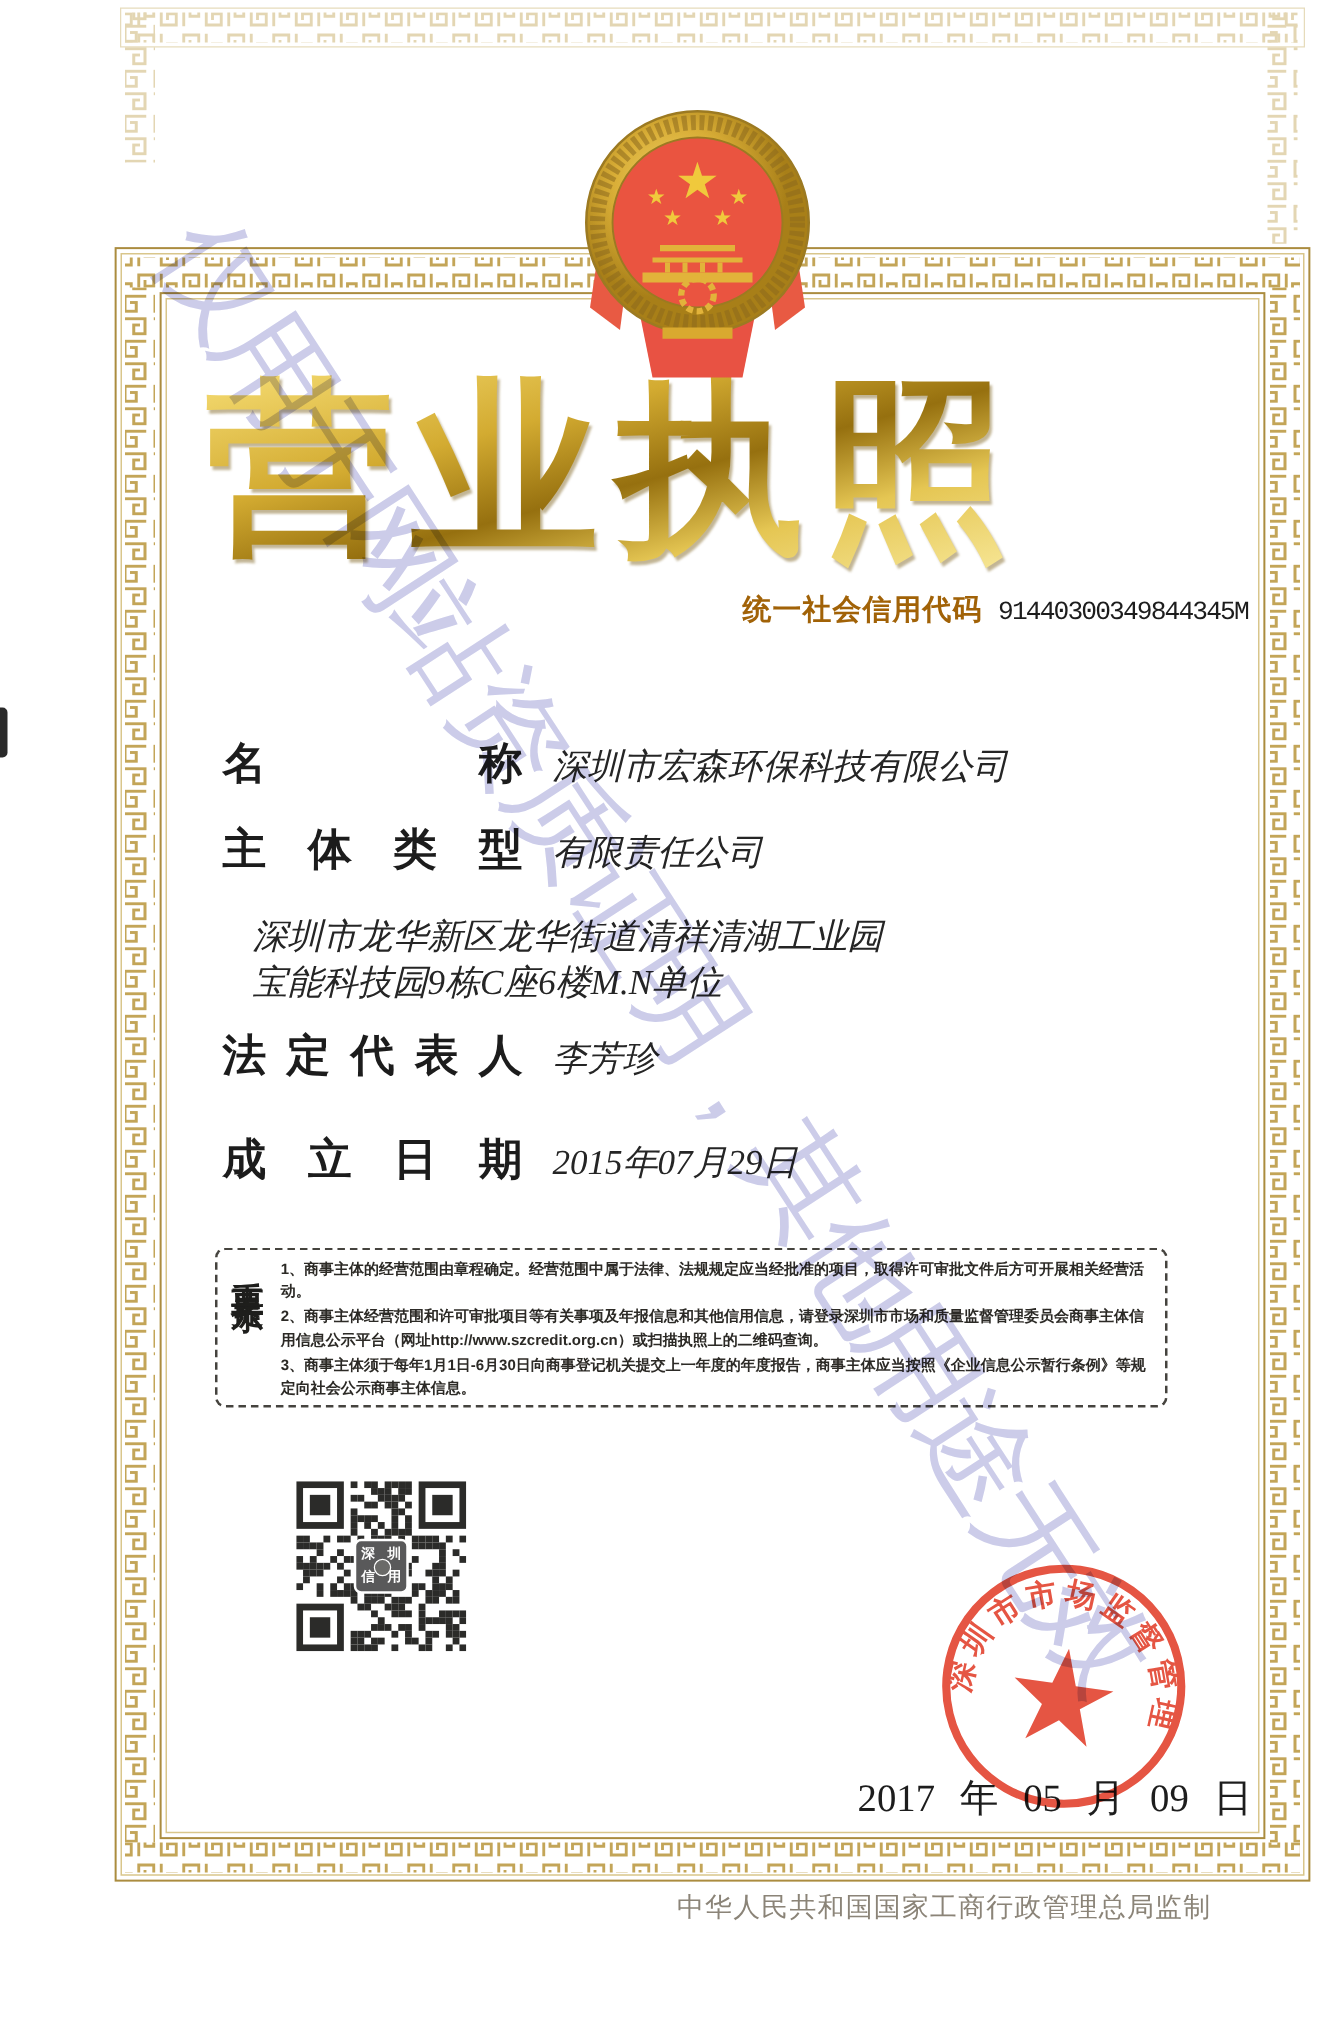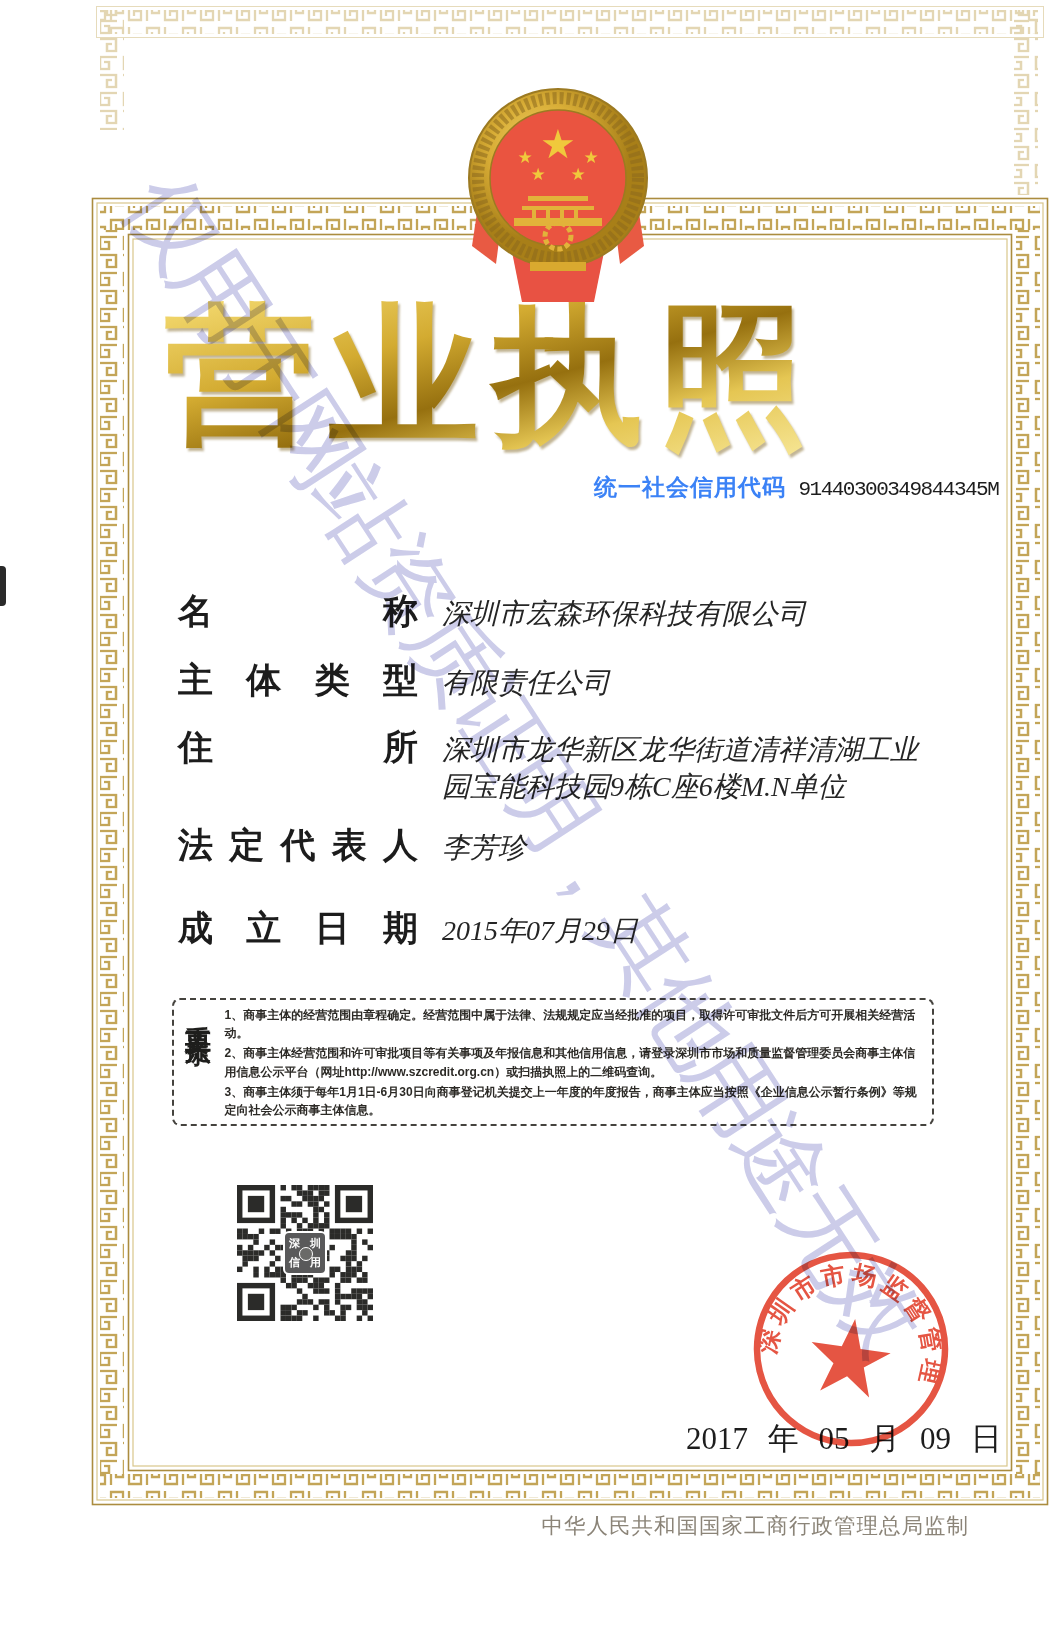--- a/index.html
+++ b/index.html
@@ -17,21 +17,21 @@
     position:absolute;left:165px;top:298px;width:760px;z-index:2;
     font-size:150px;line-height:1.05;font-weight:bold;
     letter-spacing:14px;font-family:"Liberation Serif",serif;
     background:linear-gradient(165deg,#f6dd74 0%,#d3ab31 30%,#96700f 50%,#e5c653 68%,#fdf2ae 100%);
     -webkit-background-clip:text;background-clip:text;color:transparent;
     filter:drop-shadow(2px 3px 1px rgba(120,90,20,.45));
   }
 
   
   .credit{position:absolute;left:594px;top:472px;z-index:2;white-space:nowrap;}
-  .credit .lab{font-size:23px;font-weight:bold;color:#3b82f6;letter-spacing:1px;}
+  .credit .lab{font-size:23px;font-weight:bold;color:#a16207;letter-spacing:1px;}
   .credit .val{font-size:21px;color:#1d1d1d;font-family:"Liberation Mono",monospace;letter-spacing:-1.5px;margin-left:8px;}
 
   
   .fields{position:absolute;left:178px;top:590px;width:766px;z-index:2;}
   .frow{display:flex;align-items:flex-start;}
   .frow .flab{
     width:240px;flex:0 0 240px;font-size:35px;font-weight:bold;color:#1c1c1c;
     text-align:justify;text-align-last:justify;line-height:1.2;
   }
   .frow .fval{
@@ -176,21 +176,20 @@
   <div class="fields">
     <div class="frow mb1">
       <div class="flab">名称</div>
       <div class="fval">深圳市宏森环保科技有限公司</div>
     </div>
     <div class="frow mb2">
       <div class="flab">主体类型</div>
       <div class="fval">有限责任公司</div>
     </div>
     <div class="frow mb3">
-      <div class="flab">住所</div>
       <div class="fval">深圳市龙华新区龙华街道清祥清湖工业园宝能科技园9栋C座6楼M.N单位</div>
     </div>
     <div class="frow mb4">
       <div class="flab">法定代表人</div>
       <div class="fval">李芳珍</div>
     </div>
     <div class="frow">
       <div class="flab">成立日期</div>
       <div class="fval">2015年07月29日</div>
     </div>

